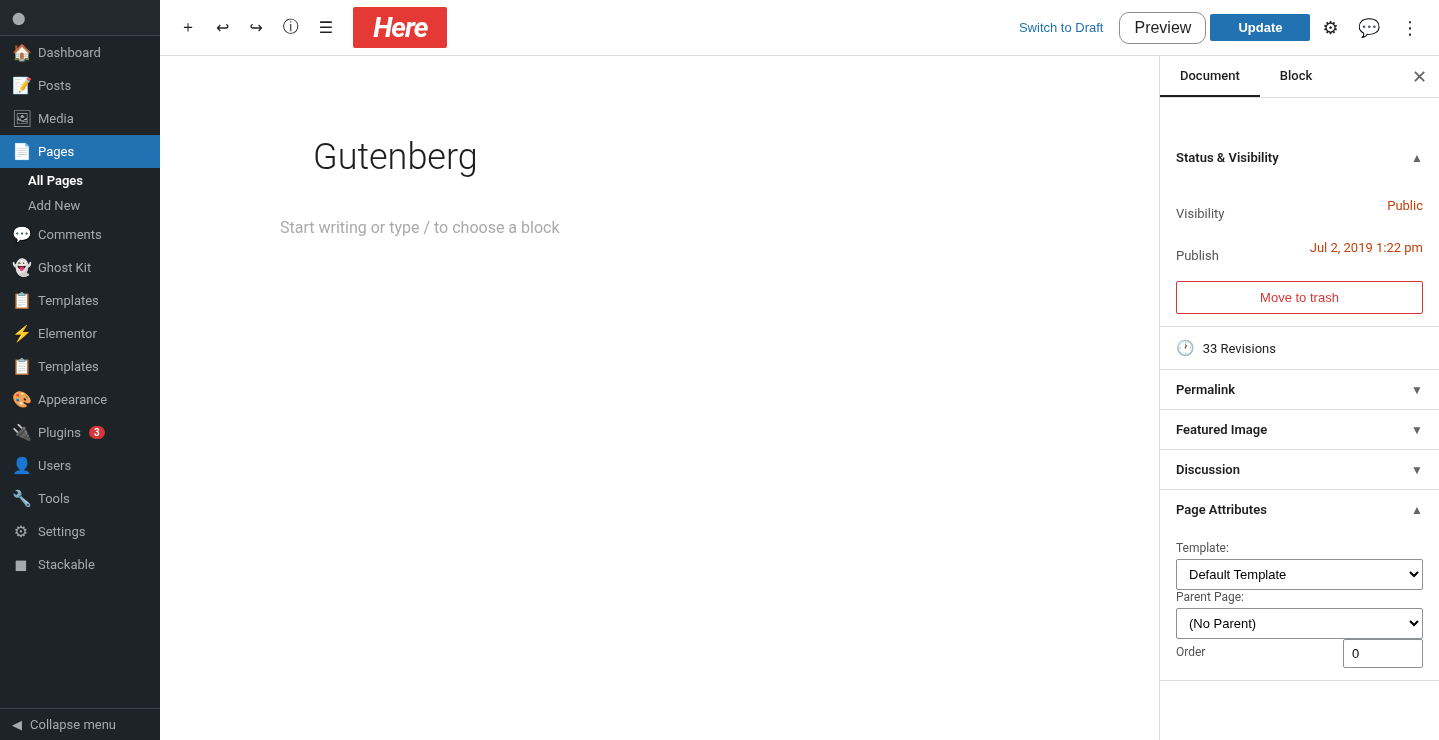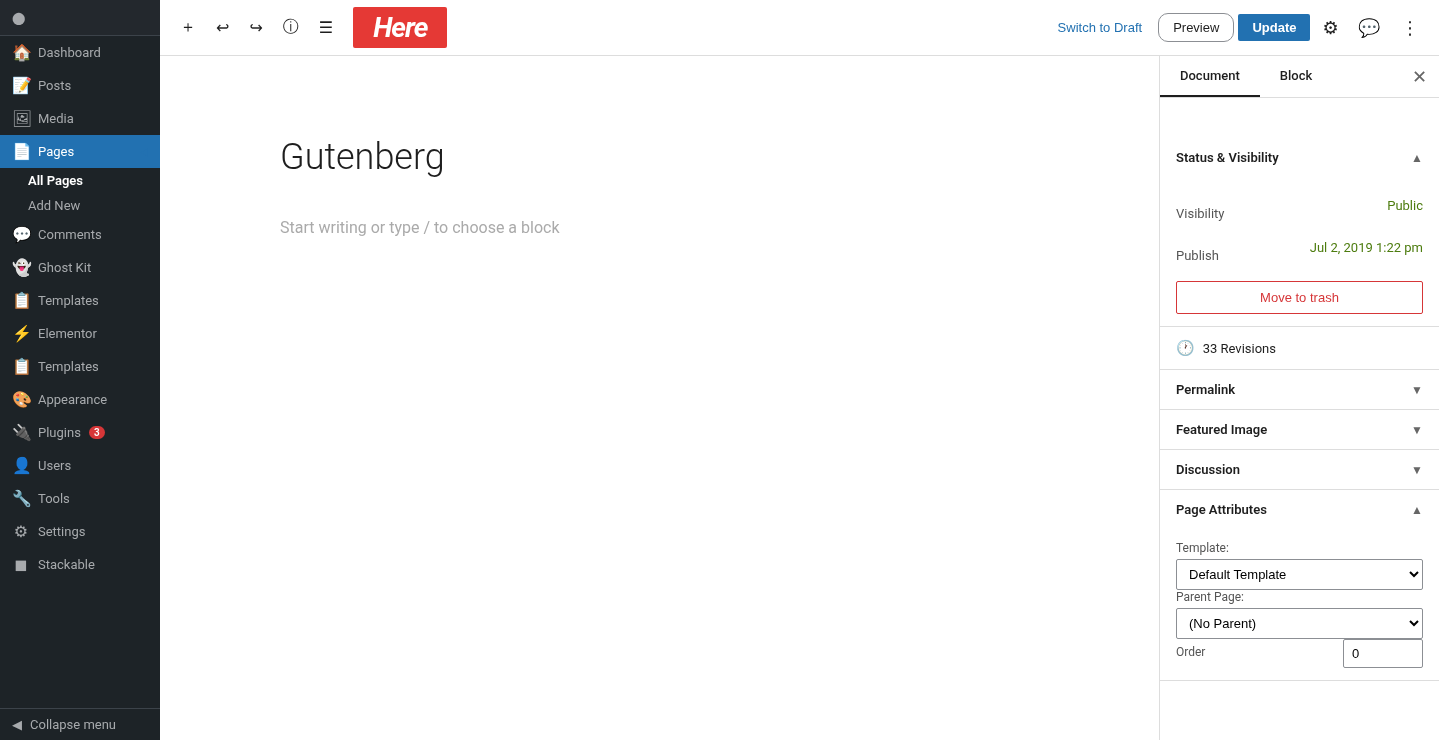--- a/index.html
+++ b/index.html
@@ -127,27 +127,27 @@
       font-size: 13px;
       padding: 6px 12px;
     }
     .preview-btn {
       border: 1px solid #8c8f94;
       background: #fff;
       color: #1e1e1e;
       padding: 6px 14px;
       border-radius: 10px;
       cursor: pointer;
-      font-size: 13px;
+      font-size: 16px;
     }
     .update-btn {
       background: #2271b1;
       color: #fff;
       border: none;
-      padding: 6px 14px;
+      padding: 6px 28px;
       border-radius: 2px;
       cursor: pointer;
       font-size: 13px;
       font-weight: 600;
     }
     .settings-btn {
       background: none;
       border: none;
       cursor: pointer;
       font-size: 18px;
@@ -167,20 +167,21 @@
       background: #fff;
       overflow-y: auto;
       padding: 80px 120px;
     }
     .page-title {
       font-size: 36px;
       font-weight: 300;
       color: #1e1e1e;
       margin-bottom: 32px;
       outline: none;
+      margin-left: 33px;
     }
     .block-placeholder {
       color: #aaa;
       font-size: 16px;
       padding: 8px 0;
       cursor: text;
     }
 
     
     #right-panel {
@@ -248,21 +249,21 @@
 
     
     .status-row {
       display: flex;
       justify-content: space-between;
       align-items: center;
       margin-bottom: 10px;
       font-size: 13px;
     }
     .status-label { color: #555; margin-top: 17px; }
-    .status-value { color: #4d7c0f; cursor: pointer; text-decoration: none; }
+    .status-value { color: #c2410c; cursor: pointer; text-decoration: none; }
     .move-trash-btn {
       width: 100%;
       background: none;
       border: 1px solid #d63638;
       color: #d63638;
       padding: 8px 28px;
       border-radius: 2px;
       cursor: pointer;
       font-size: 13px;
       text-align: center;

